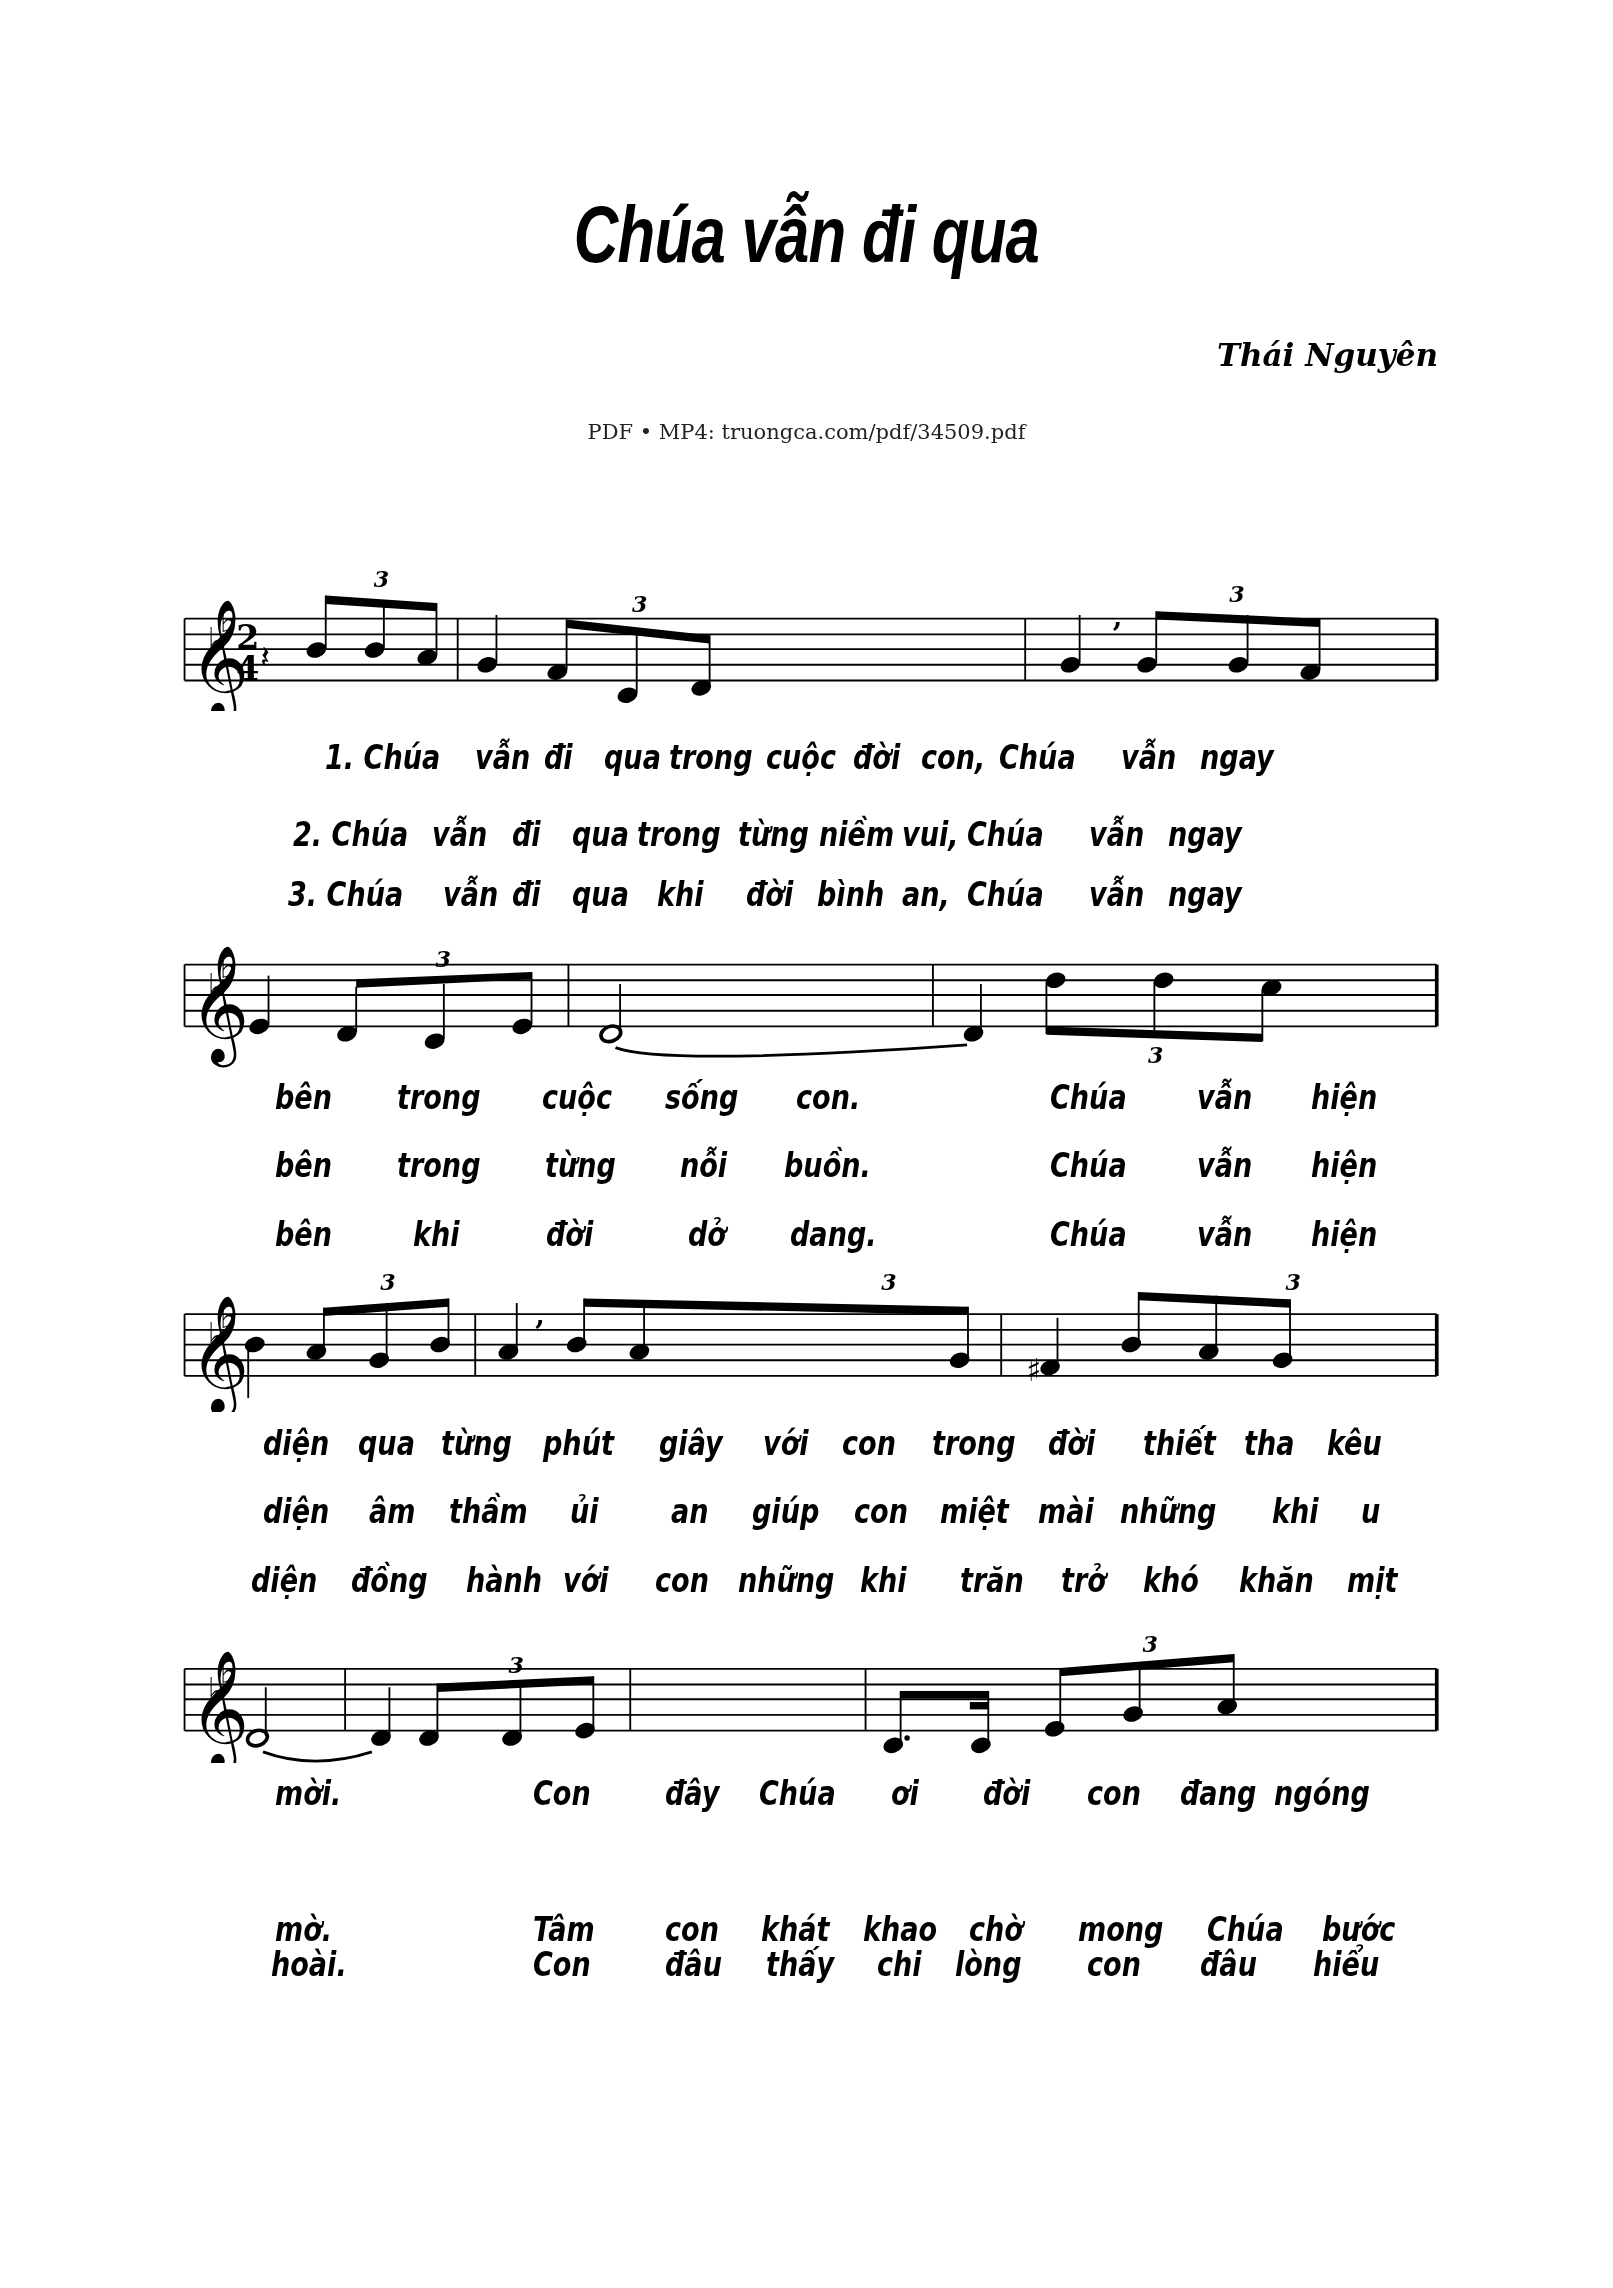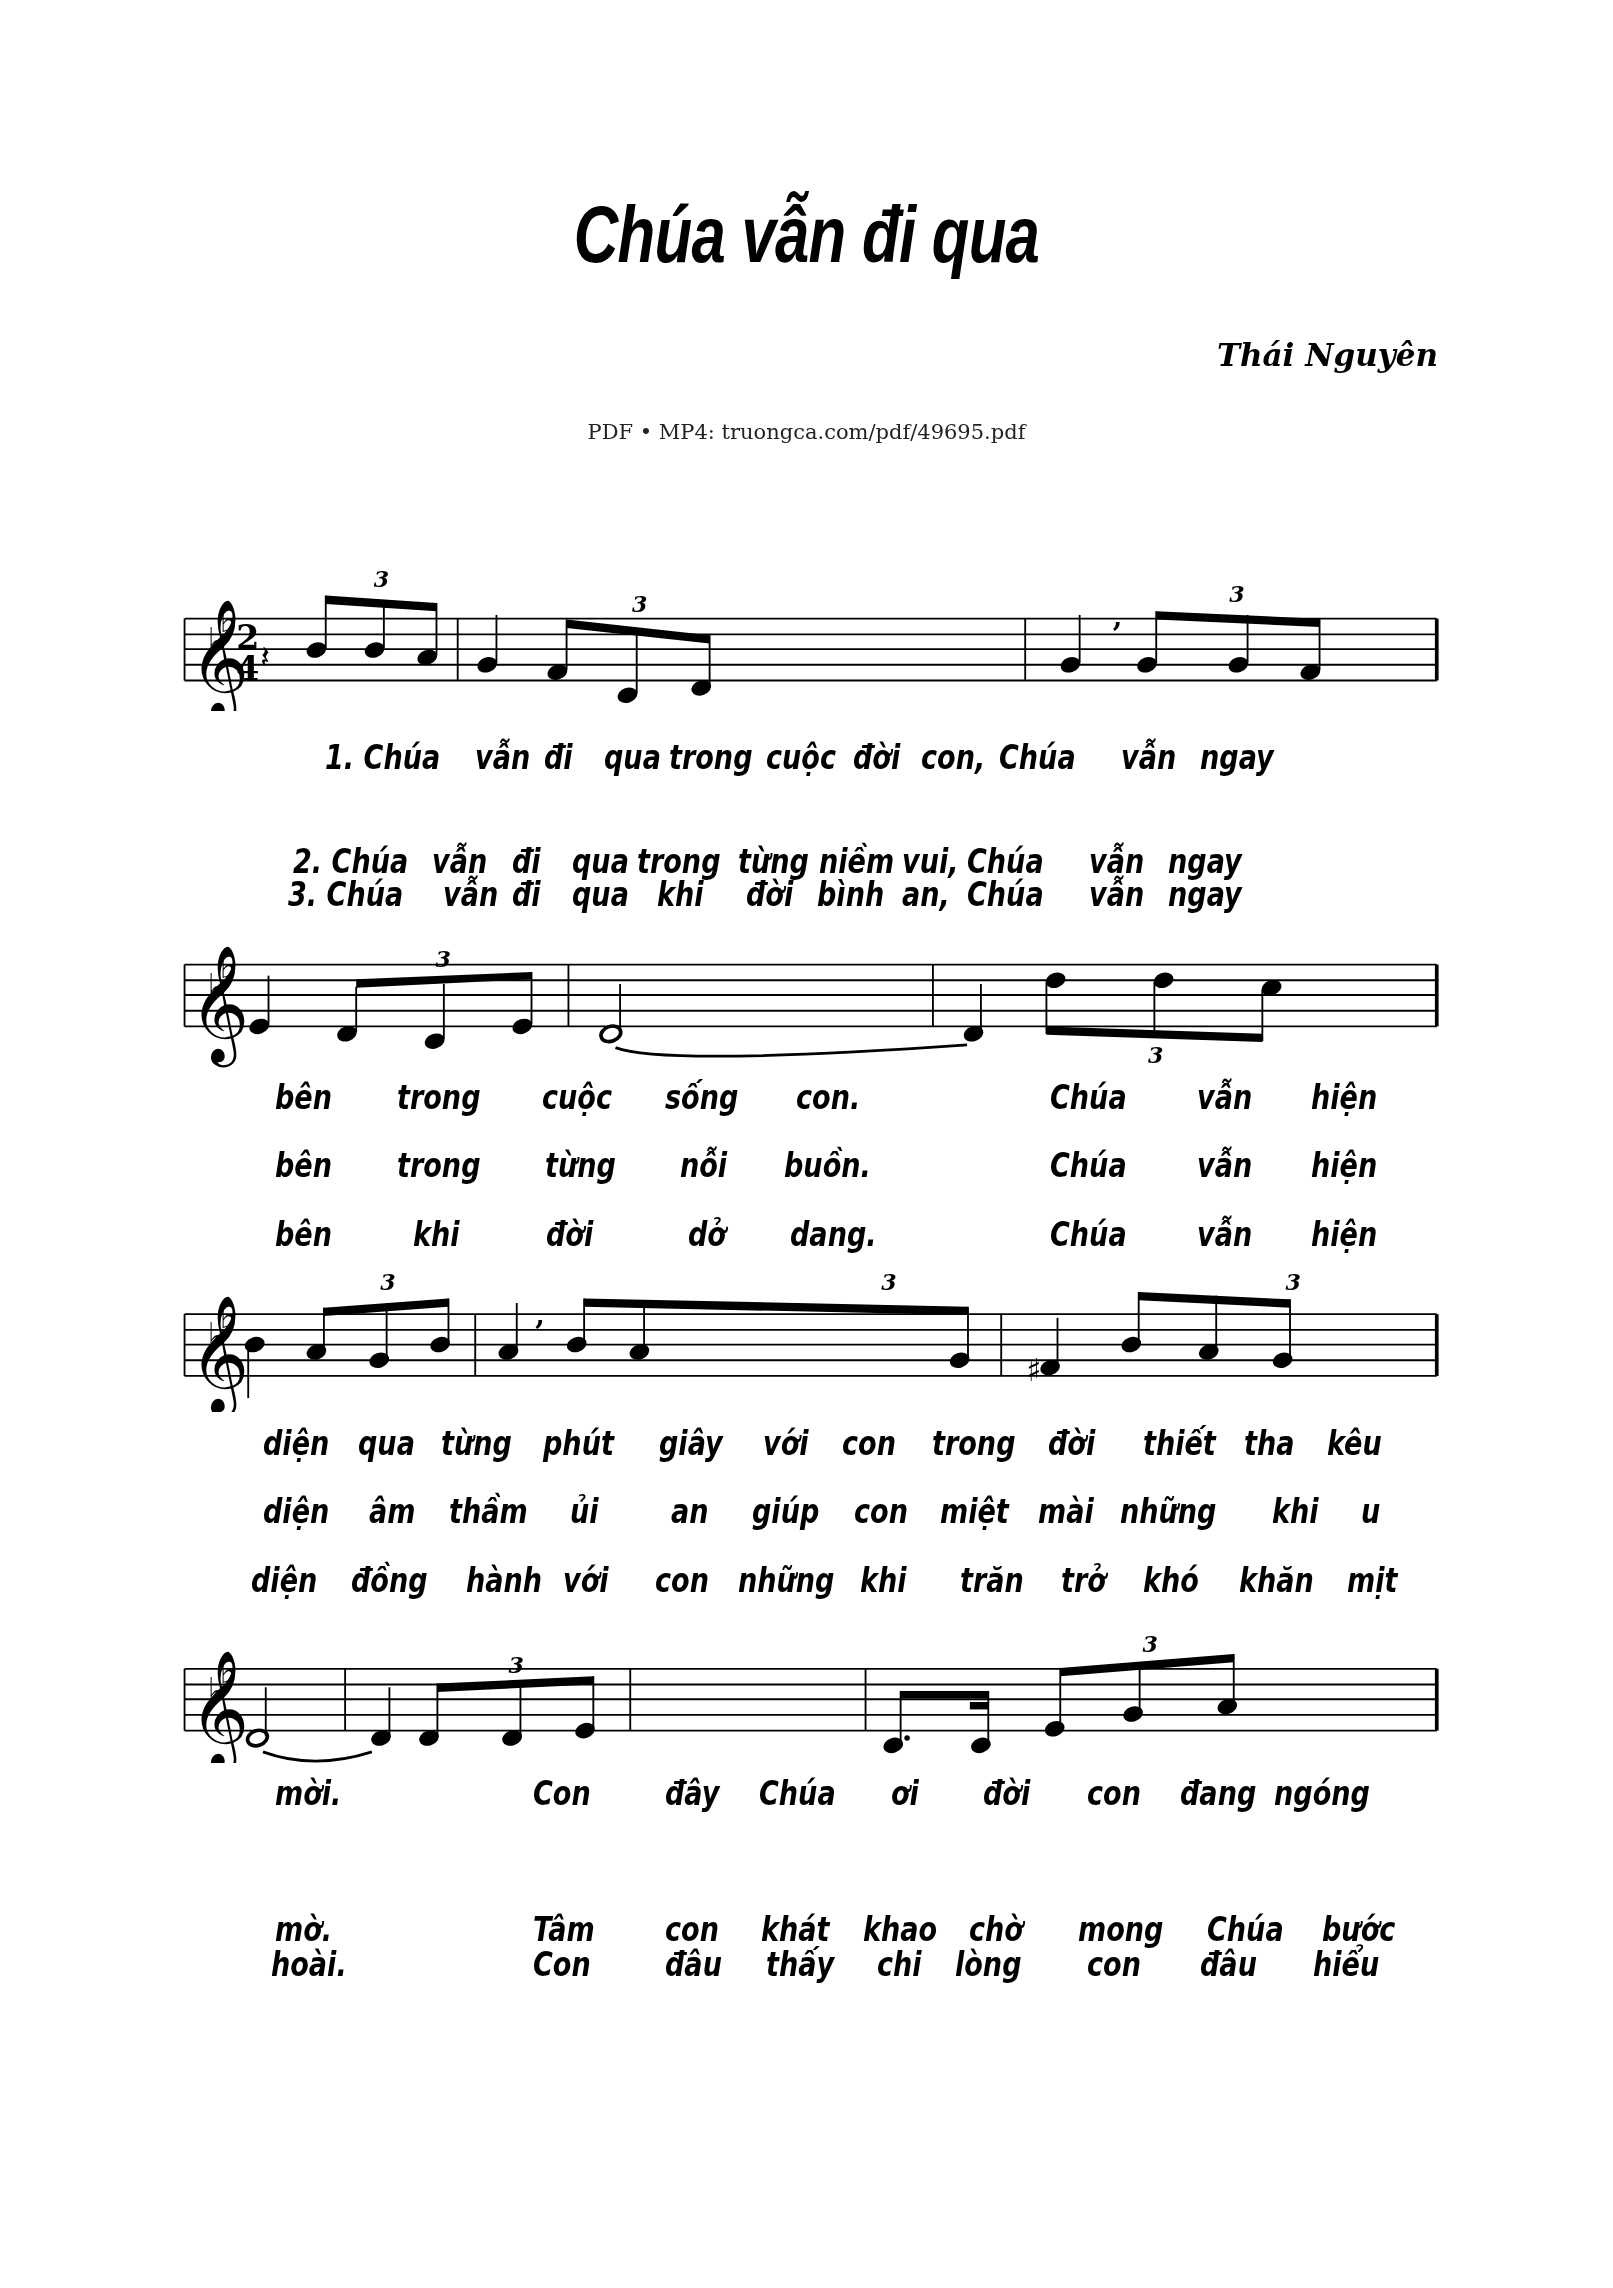--- a/index.html
+++ b/index.html
@@ -11,21 +11,21 @@
   .system svg { position:absolute; left:0; top:0; }
   .lyric-line { position:absolute; left:0; width:1613px; height:46px; font-family:"DejaVu Sans", sans-serif; font-style:italic; font-weight:bold; font-size:33px; }
   .lyric-line span { position:absolute; top:0; white-space:nowrap; transform:scaleX(0.82); transform-origin:left top; }
 </style>
 </head>
 <body>
 
 <div>
   <div class="title">Chúa vẫn đi qua</div>
   <div class="composer">Thái Nguyên</div>
-  <div class="source">PDF • MP4: truongca.com/pdf/49695.pdf</div>
+  <div class="source">PDF • MP4: truongca.com/pdf/34509.pdf</div>
 
   <div class="system" style="top:554px;height:157px;">
     <svg width="1613" height="157" viewBox="0 0 1748 170">
       <g stroke="#000" stroke-width="2">
         <line x1="200" y1="70" x2="1557" y2="70"></line>
           <line x1="200" y1="87" x2="1557" y2="87"></line>
         <line x1="200" y1="103" x2="1557" y2="103"></line>
           <line x1="200" y1="120" x2="1557" y2="120"></line>
         <line x1="200" y1="137" x2="1557" y2="137"></line>
         <line x1="200" y1="70" x2="200" y2="137"></line>
@@ -86,21 +86,21 @@
     <span style="left:512px">đi</span>
     <span style="left:572px">qua</span>
     <span style="left:637px">trong</span>
     <span style="left:734px">cuộc</span>
     <span style="left:821px">đời</span>
     <span style="left:889px">con,</span>
     <span style="left:967px">Chúa</span>
     <span style="left:1089px">vẫn</span>
     <span style="left:1168px">ngay</span>
   </div>
-  <div class="lyric-line" style="top:842px;">
+  <div class="lyric-line" style="top:815px;">
     <span style="left:293px">2. Chúa</span>
     <span style="left:432px">vẫn</span>
     <span style="left:512px">đi</span>
     <span style="left:572px">qua</span>
     <span style="left:637px">trong</span>
     <span style="left:738px">từng</span>
     <span style="left:819px">niềm</span>
     <span style="left:902px">vui,</span>
     <span style="left:967px">Chúa</span>
     <span style="left:1089px">vẫn</span>

